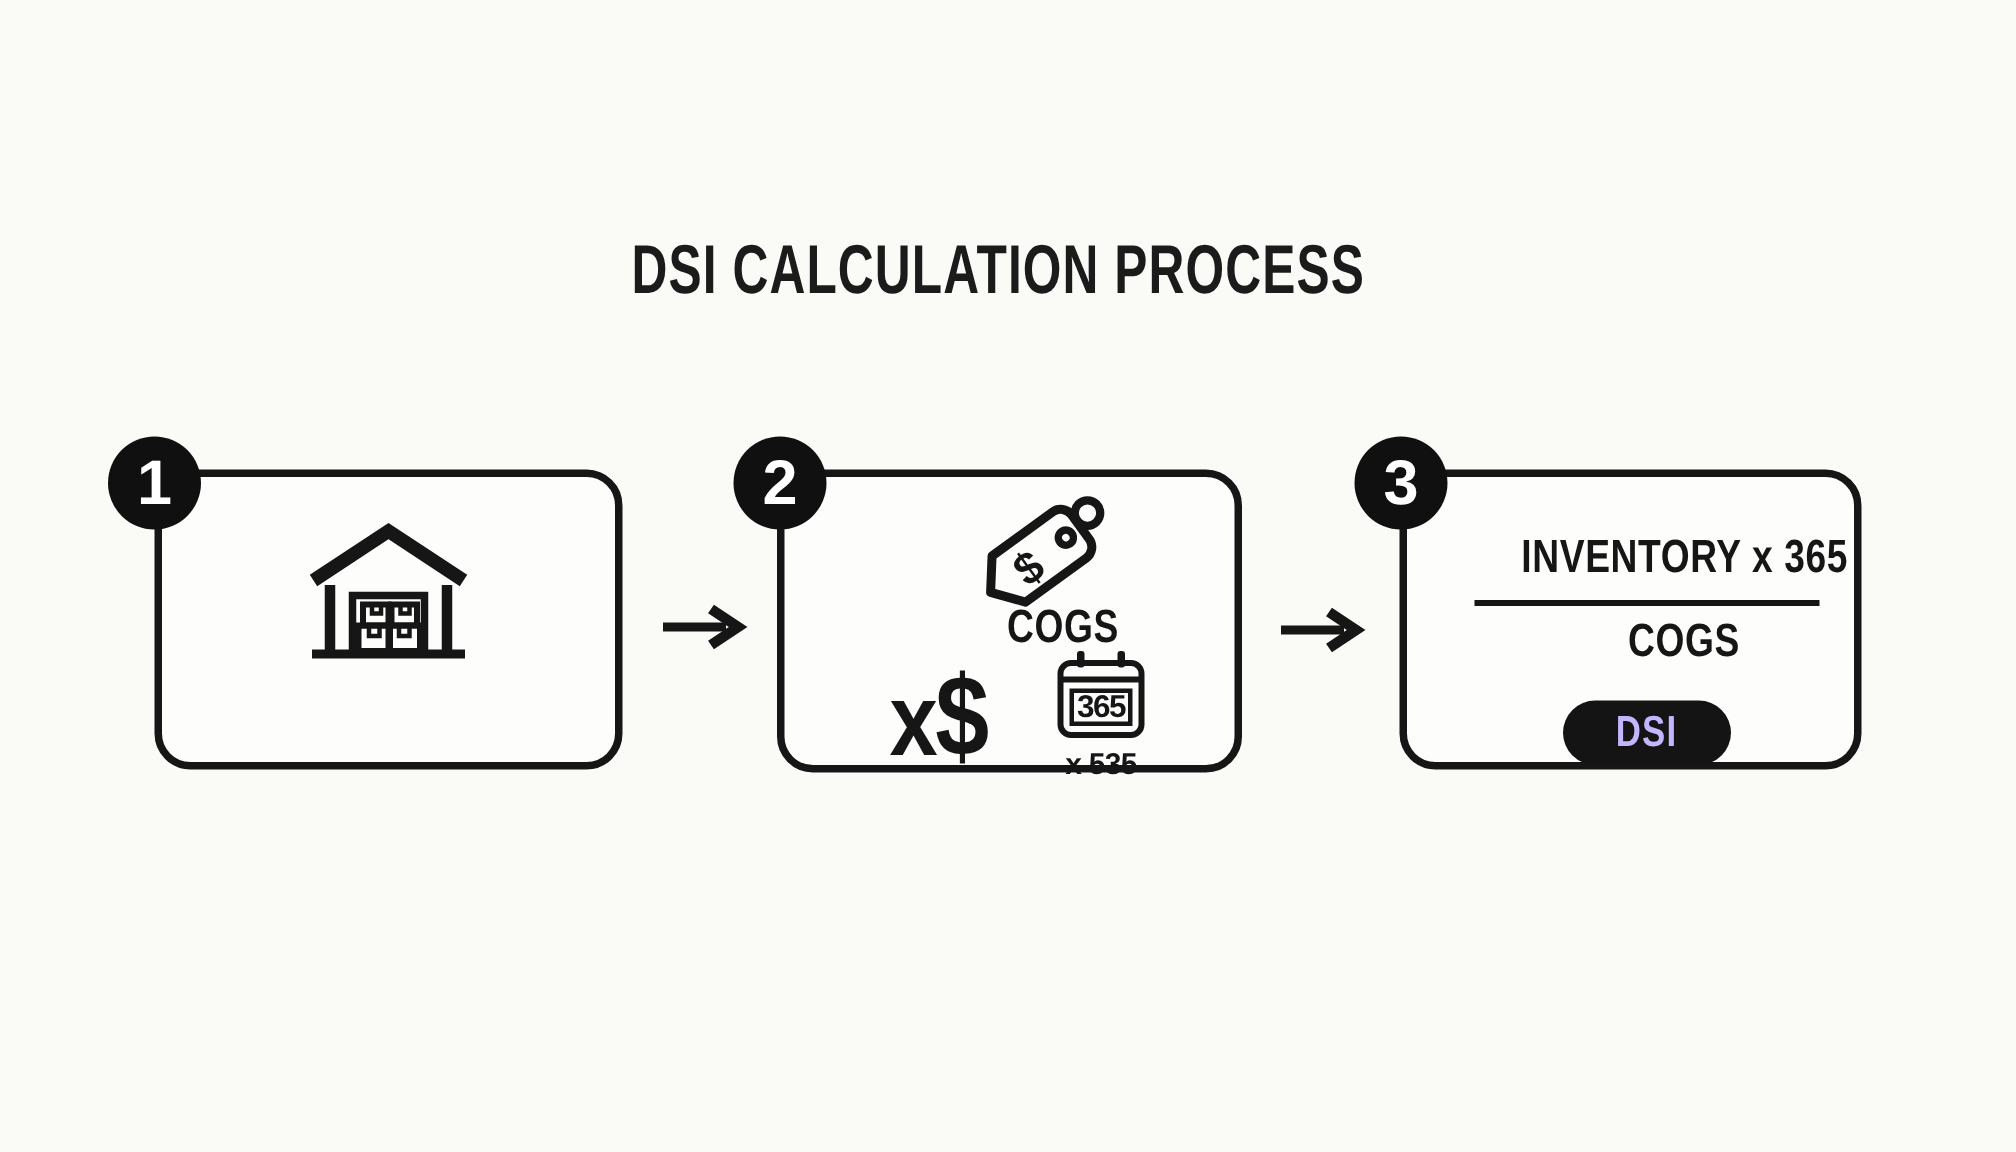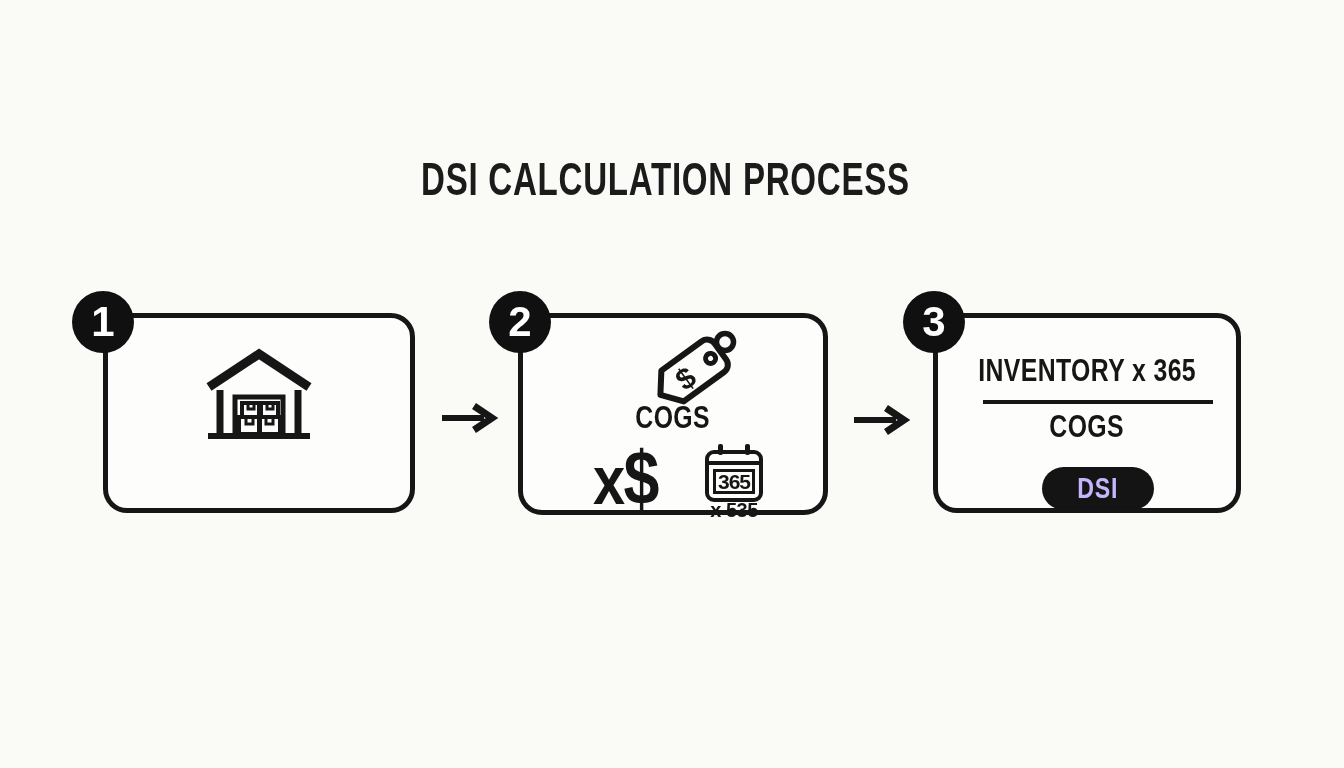--- a/index.html
+++ b/index.html
@@ -28,32 +28,32 @@
     background:#fdfdfc;
   }
   .badge {
     position:absolute; width:62px; height:62px; border-radius:50%;
     background:#101010; color:#ffffff;
     display:flex; align-items:center; justify-content:center;
     font-size:42px; font-weight:800; z-index:3;
   }
   .center-text { position:absolute; left:0; width:100%; text-align:center; white-space:nowrap; }
 
-  .box-label { font-size:33px; font-weight:800; letter-spacing:.5px; }
+  .box-label { font-size:33px; font-weight:800; letter-spacing:.5px;margin-left:36px; }
 
   
   .multiplier {
     position:absolute; left:70px; top:122px;
     font-size:76px; font-weight:800; line-height:1; letter-spacing:-2px;
     transform:scaleX(.85); transform-origin:left center; white-space:nowrap;
   }
   .multiplier .m-x { font-size:68px; }
 
   .calendar {
-    position:absolute; left:182px; top:132px; width:58px; height:52px;
+    position:absolute; left:182px; top:122px; width:58px; height:52px;
     border:4px solid #161616; border-radius:9px; background:transparent;
   }
   .calendar::before {
     content:""; position:absolute; left:-1px; right:-1px; top:7px;
     height:4px; background:#161616;
   }
   .cal-tick { position:absolute; top:-10px; width:5px; height:11px; background:#161616; border-radius:2px; }
   .cal-tick.t1 { left:9px; } .cal-tick.t2 { right:9px; }
   .cal-value {
     position:absolute; left:4px; right:4px; top:15px; bottom:4px;

